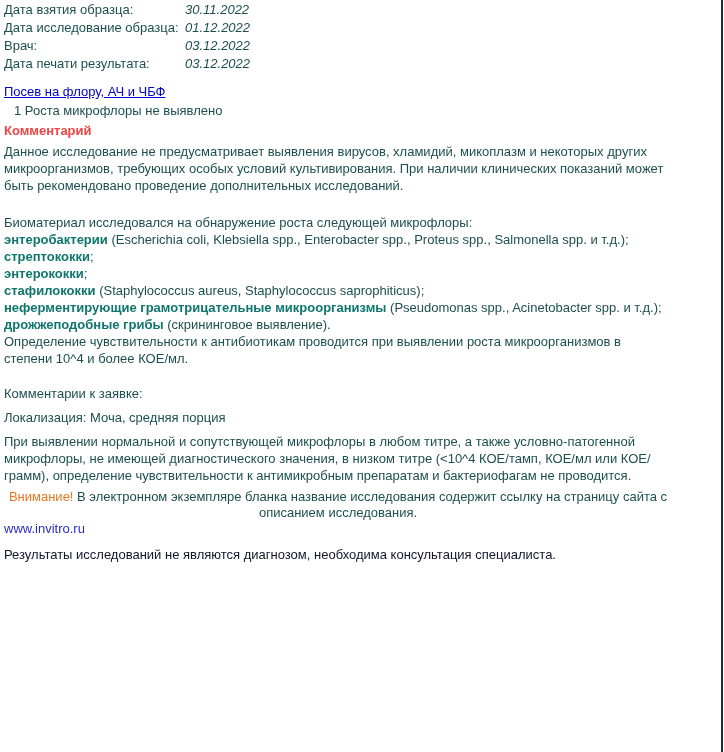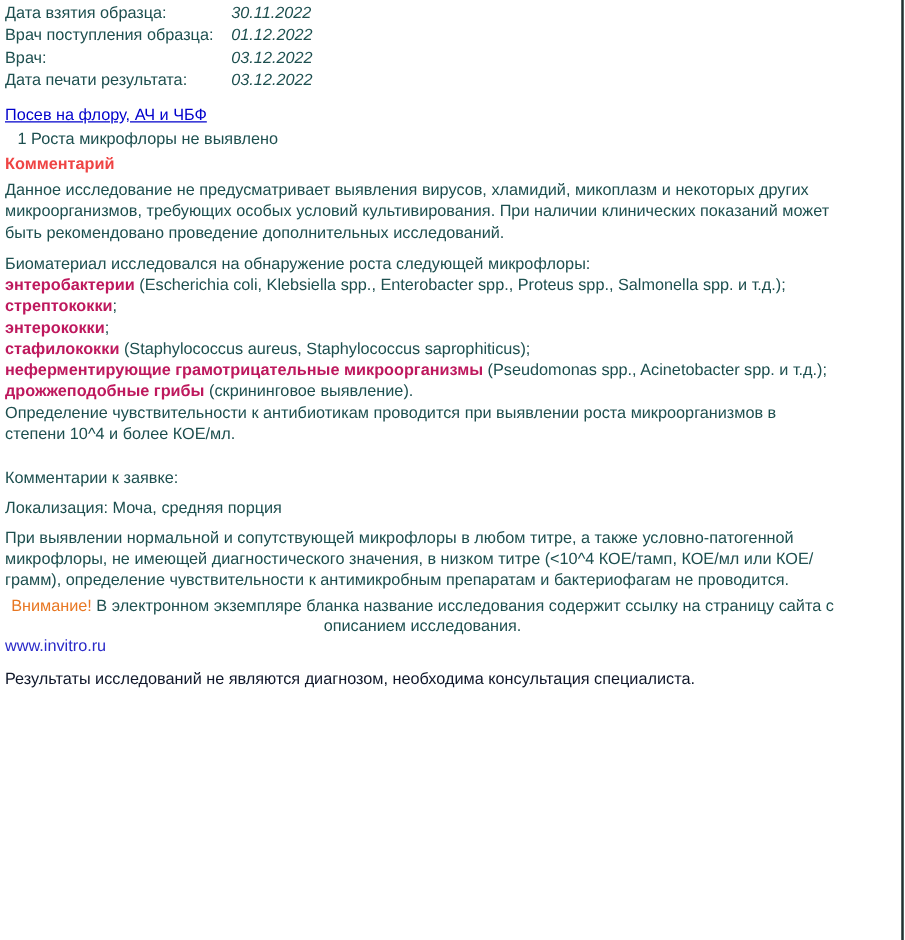--- a/index.html
+++ b/index.html
@@ -39,24 +39,24 @@
     color: #0000cc;
     text-decoration: underline;
     line-height: 17px;
     margin: 0 0 2px 0;
     cursor: pointer;
   }
   .test-result { line-height: 17px; padding-left: 10px; margin-bottom: 3px; }
   
   .section-title { font-weight: bold; color: #ef4444; line-height: 17px; }
   .para { line-height: 17px; margin: 4px 0 0 0; max-width: 694px; }
-  .flora-intro { line-height: 17px; margin-top: 8px; }
+  .flora-intro { line-height: 17px; margin-top: 20px; }
   .flora-list { margin: 0; }
   .flora-item { line-height: 17px; }
-  .flora-bold { font-weight: bold; color: #be185d; }
+  .flora-bold { font-weight: bold; color: #0f766e; }
   .sensitivity { line-height: 17px; max-width: 694px; }
   
   .req-title { line-height: 17px; margin-top: 18px; }
   .localization { line-height: 17px; margin-top: 7px; }
   .note { line-height: 17px; margin-top: 7px; max-width: 700px; }
   
   .attention { line-height: 16px; margin-top: 5px; max-width: 710px; text-align: center; }
   .attention-label { color: #e87722; }
   .site-link { color: #2a2ac8; line-height: 15px; cursor: pointer; display: inline-block; }
   .disclaimer { color: #0f172a; line-height: 17px; margin-top: 10px; }
@@ -66,21 +66,21 @@
 
 <div class="page">
 
   
   <div class="dates">
     <div class="date-row">
       <span class="date-label">Дата взятия образца:</span>
       <span class="date-value">30.11.2022</span>
     </div>
     <div class="date-row">
-      <span class="date-label">Врач поступления образца:</span>
+      <span class="date-label">Дата исследование образца:</span>
       <span class="date-value">01.12.2022</span>
     </div>
     <div class="date-row">
       <span class="date-label">Врач:</span>
       <span class="date-value">03.12.2022</span>
     </div>
     <div class="date-row">
       <span class="date-label">Дата печати результата:</span>
       <span class="date-value">03.12.2022</span>
     </div>

